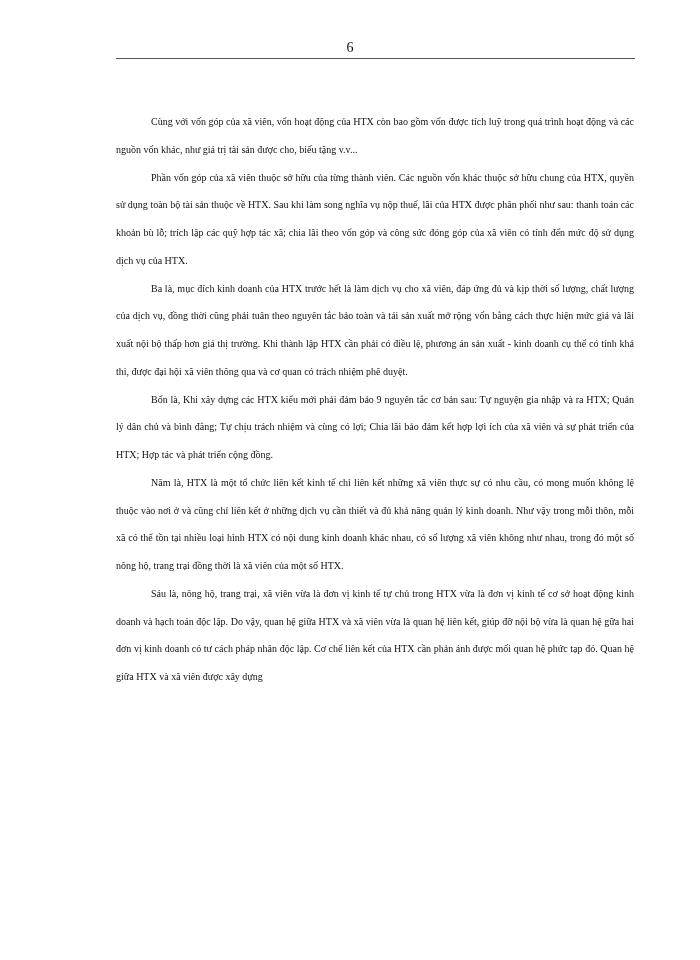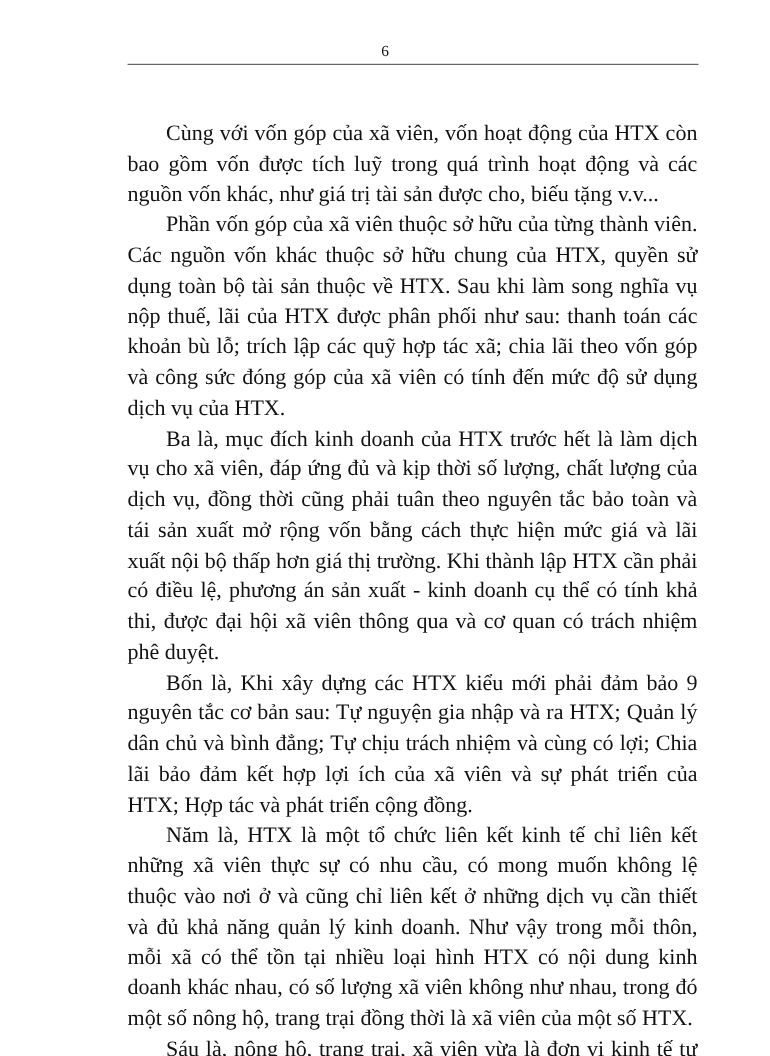--- a/index.html
+++ b/index.html
@@ -3,21 +3,21 @@
 <meta charset="utf-8">
 <style>
   html, body { margin:0; padding:0; background:#ffffff; }
   body { width:700px; height:960px; position:relative; overflow:hidden;
          font-family:"Liberation Serif","DejaVu Serif",serif; color:#111; }
   .page-number { position:absolute; top:40px; left:0; width:700px; text-align:center;
                  font-size:14px; line-height:16px; }
   .header-rule { position:absolute; top:58px; left:116px; width:519px; height:0;
                  border-top:1px solid #555; }
   .body-text { position:absolute; top:108px; left:116px; width:518px; }
-  .para { margin:0; font-size:20px; line-height:27.75px; text-align:justify;
+  .para { margin:0; font-size:10px; line-height:27.75px; text-align:justify;
           text-indent:35px; letter-spacing:0; }
   .lead { }
 </style>
 </head>
 <body>
 
 <div class="page-number">6</div>
 <div class="header-rule"></div>
 
 <div class="body-text">

